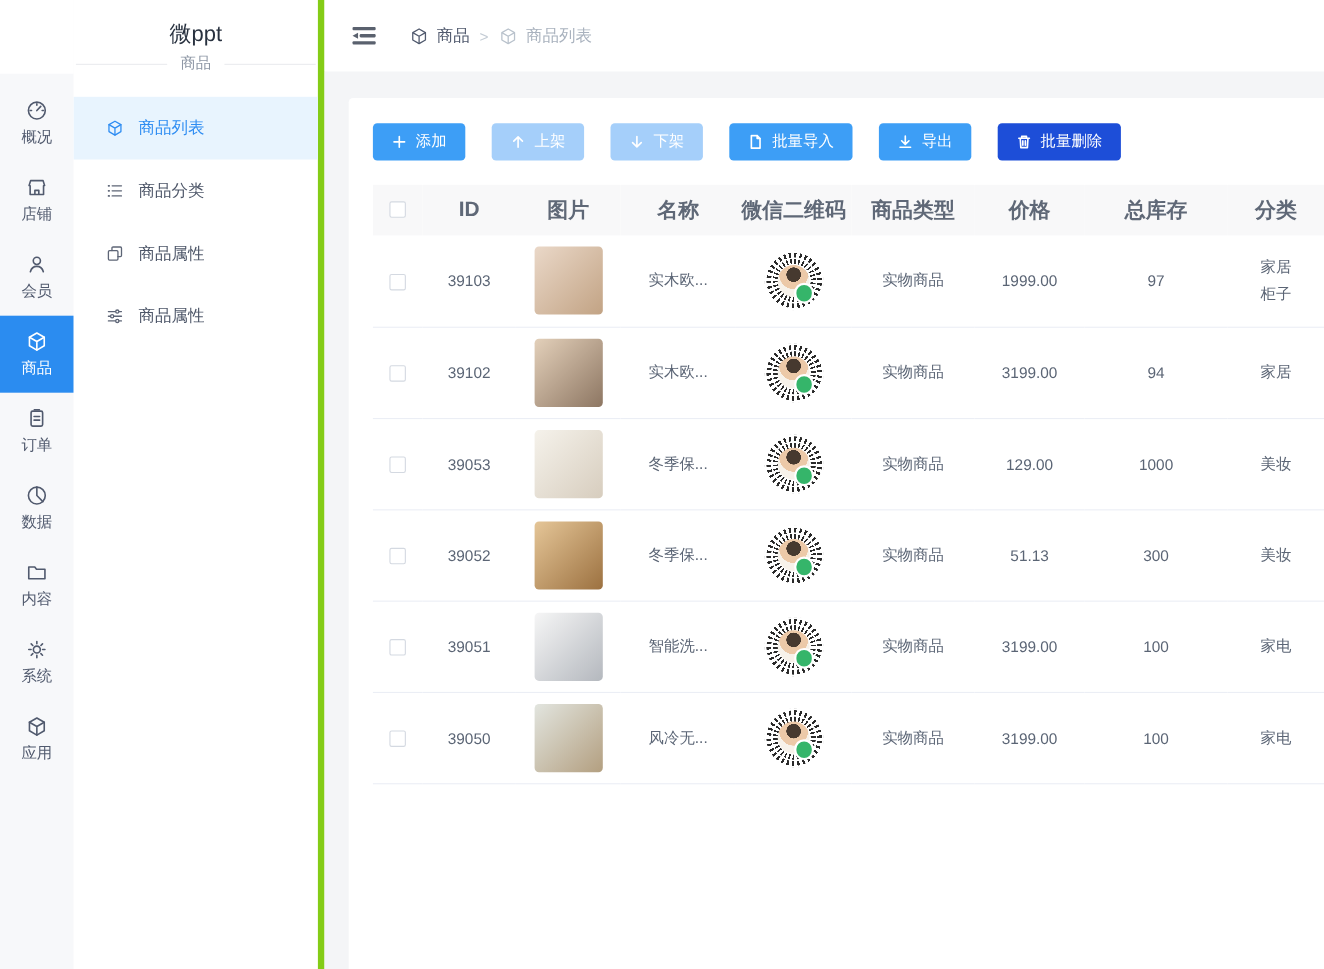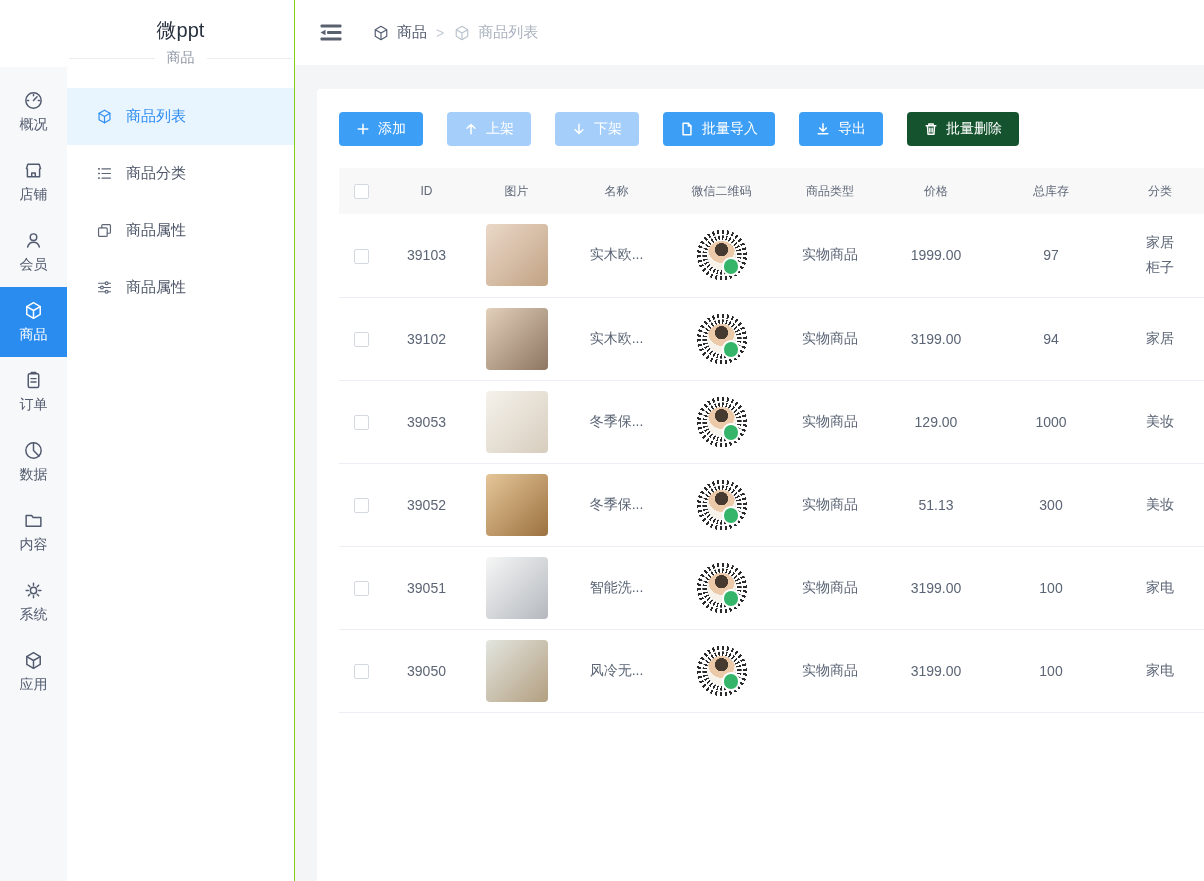--- a/index.html
+++ b/index.html
@@ -12,21 +12,21 @@
   .avatar { width:67px; height:67px; background:#fff; position:relative; flex:none; }
   .rail-list { display:flex; flex-direction:column; margin-top:10px; }
   .rail-item { height:70px; display:flex; flex-direction:column; align-items:center;
                justify-content:center; gap:5px; color:#515a6e; font-size:14px; cursor:pointer; }
   .rail-item svg { width:21px; height:21px; stroke:#515a6e; fill:none; stroke-width:1.4;
                    stroke-linecap:round; stroke-linejoin:round; }
   .rail-item.active { background:#2b8cf0; color:#fff; }
   .rail-item.active svg { stroke:#fff; }
 
   
-  .submenu { width:228px; flex:none; background:#fff; border-right:1px solid #84cc16; }
+  .submenu { width:228px; flex:none; background:#fff; border-right:6px solid #84cc16; }
   .sm-title { text-align:center; padding-top:17px; font-size:20px; color:#28313f; height:47px; }
   .sm-sub { display:flex; align-items:center; gap:12px; padding:0 2px; margin-top:2px;
             color:#8e97a5; font-size:14px; }
   .sm-sub .line { flex:1; height:1px; background:#eaecef; }
   .sm-items { margin-top:21px; }
   .sm-item { height:57px; display:flex; align-items:center; gap:13px; padding-left:29px;
              font-size:15px; color:#4d5668; cursor:pointer; }
   .sm-item svg { width:17px; height:17px; stroke:#5d6576; fill:none; stroke-width:1.4;
                  stroke-linecap:round; stroke-linejoin:round; }
   .sm-item.active { background:#e8f4fe; color:#2f8df2; }
@@ -47,25 +47,25 @@
   .content { flex:1; background:#f4f5f7; padding:24px 0 0 22px; min-height:0; }
   .card { background:#fff; height:100%; border-top-left-radius:4px; padding:23px 0 0 22px; }
 
   .toolbar { display:flex; gap:24px; }
   .btn { height:34px; border:none; border-radius:4px; padding:0 17px; font-size:14px;
          color:#fff; display:flex; align-items:center; gap:8px; cursor:pointer; }
   .btn svg { width:14px; height:14px; stroke:#fff; fill:none; stroke-width:1.7;
              stroke-linecap:round; stroke-linejoin:round; }
   .btn.primary { background:#3d9ef6; }
   .btn.plight  { background:#a5cffa; }
-  .btn.dlight  { background:#14532d; }
+  .btn.dlight  { background:#1d4ed8; }
 
   table { width:100%; margin-top:22px; border-collapse:collapse; table-layout:fixed; }
   thead tr { background:#f8f8f9; height:46px; }
-  th { font-weight:normal; color:#5f6877; font-size:12px; text-align:center; }
+  th { font-weight:bold; color:#5f6877; font-size:19px; text-align:center; }
   tbody tr { height:83px; border-bottom:1px solid #ebeef5; }
   td { text-align:center; color:#5b6575; font-size:14px; vertical-align:middle; }
   .cat-cell { white-space:pre-line; line-height:25px; }
   .cb { width:15px; height:15px; display:inline-block; border:1px solid #d4d9e1;
         border-radius:2px; background:#fff; cursor:pointer; vertical-align:middle; }
   .pimg { width:62px; height:62px; border-radius:4px; margin:0 auto; }
 
   
   .qr { width:54px; height:54px; margin:0 auto; position:relative; border-radius:50%;
         background-color:#fff;

